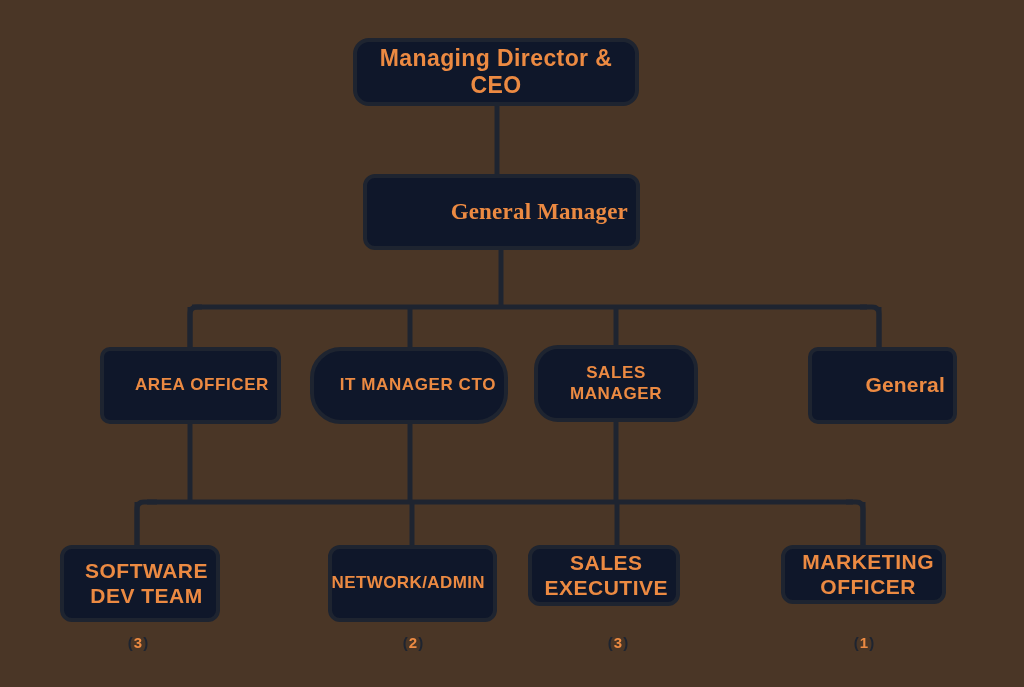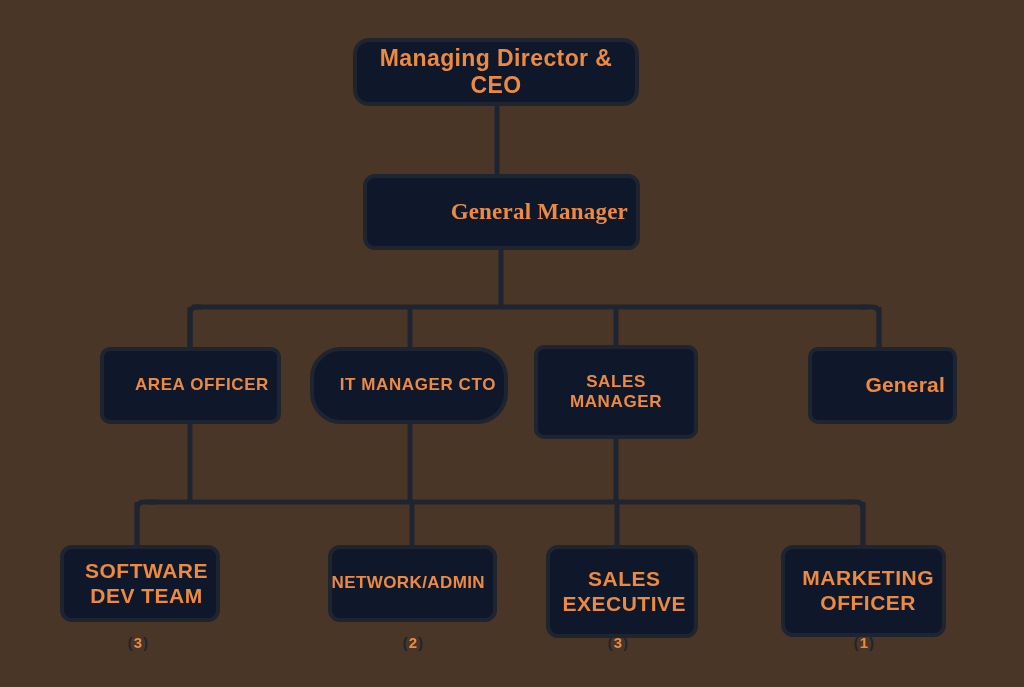--- a/index.html
+++ b/index.html
@@ -131,43 +131,43 @@
   </div>
 
   <div class="org-node lvl-mgr f-upper-mgr" style="left:100px; top:347px; width:181px; height:77px;">
     <span class="node-label">AREA OFFICER</span>
   </div>
 
   <div class="org-node lvl-mgr f-upper-mgr" style="left:310px; top:347px; width:198px; height:77px;border-radius:31px;">
     <span class="node-label">IT MANAGER CTO</span>
   </div>
 
-  <div class="org-node lvl-mgr f-upper-mgr" style="left:534px; top:345px; width:164px; height:94px;">
+  <div class="org-node lvl-mgr f-upper-mgr" style="left:534px; top:345px; width:164px; height:77px;border-radius:24px;">
     <span class="node-label">SALES MANAGER</span>
   </div>
 
   <div class="org-node lvl-mgr f-driver" style="left:808px; top:347px; width:149px; height:77px;">
     <span class="node-label">General</span>
   </div>
 
   <div class="org-node lvl-staff f-staff-big" style="left:60px; top:545px; width:160px; height:77px;">
     <span class="node-label">SOFTWARE
 DEV TEAM</span>
   </div>
 
   <div class="org-node lvl-staff f-staff-sm" style="left:328px; top:545px; width:169px; height:77px;">
     <span class="node-label">NETWORK/ADMIN</span>
   </div>
 
-  <div class="org-node lvl-staff f-staff-big" style="left:546px; top:545px; width:152px; height:93px;">
+  <div class="org-node lvl-staff f-staff-big" style="left:528px; top:545px; width:152px; height:61px;">
     <span class="node-label">SALES
 EXECUTIVE</span>
   </div>
 
-  <div class="org-node lvl-staff f-staff-big" style="left:781px; top:545px; width:165px; height:92px;">
+  <div class="org-node lvl-staff f-staff-big" style="left:781px; top:545px; width:165px; height:59px;">
     <span class="node-label">MARKETING
 OFFICER</span>
   </div>
 
   <div class="count-badge" style="left:108px; top:634px;">
     <span>(</span><span class="count-value">3</span><span>)</span>
   </div>
 
   <div class="count-badge" style="left:383px; top:634px;">
     <span>(</span><span class="count-value">2</span><span>)</span>

